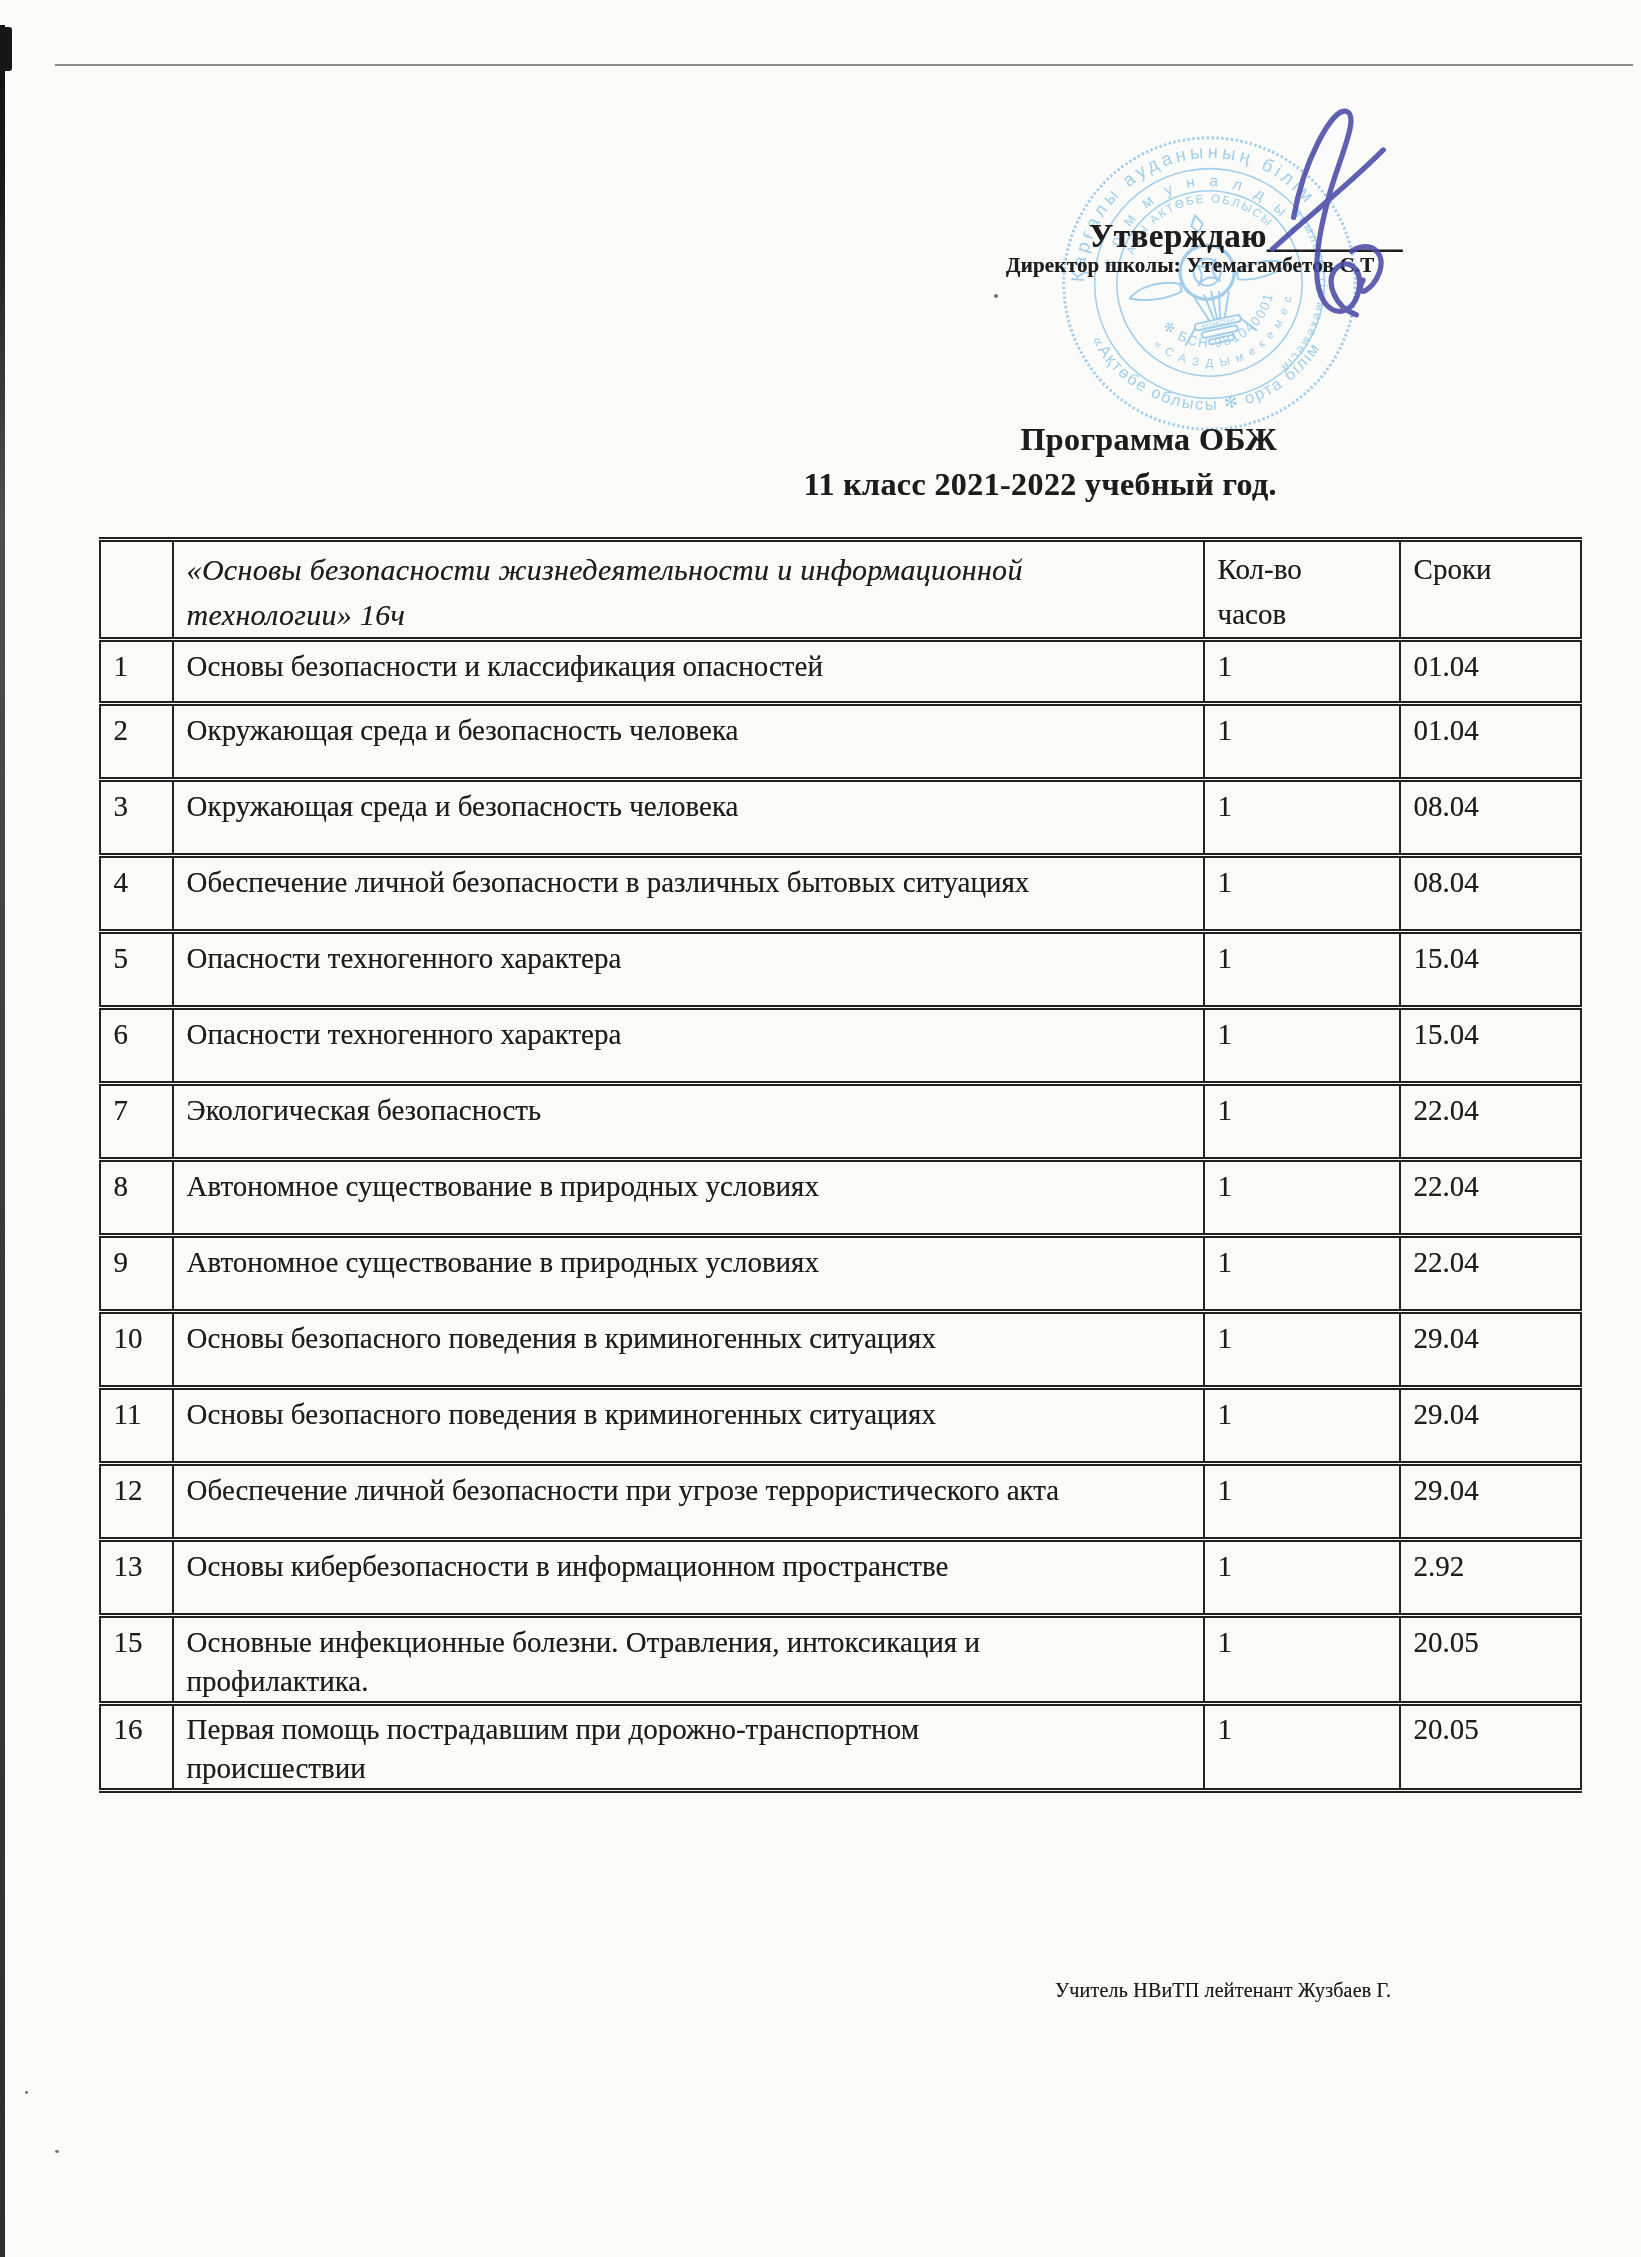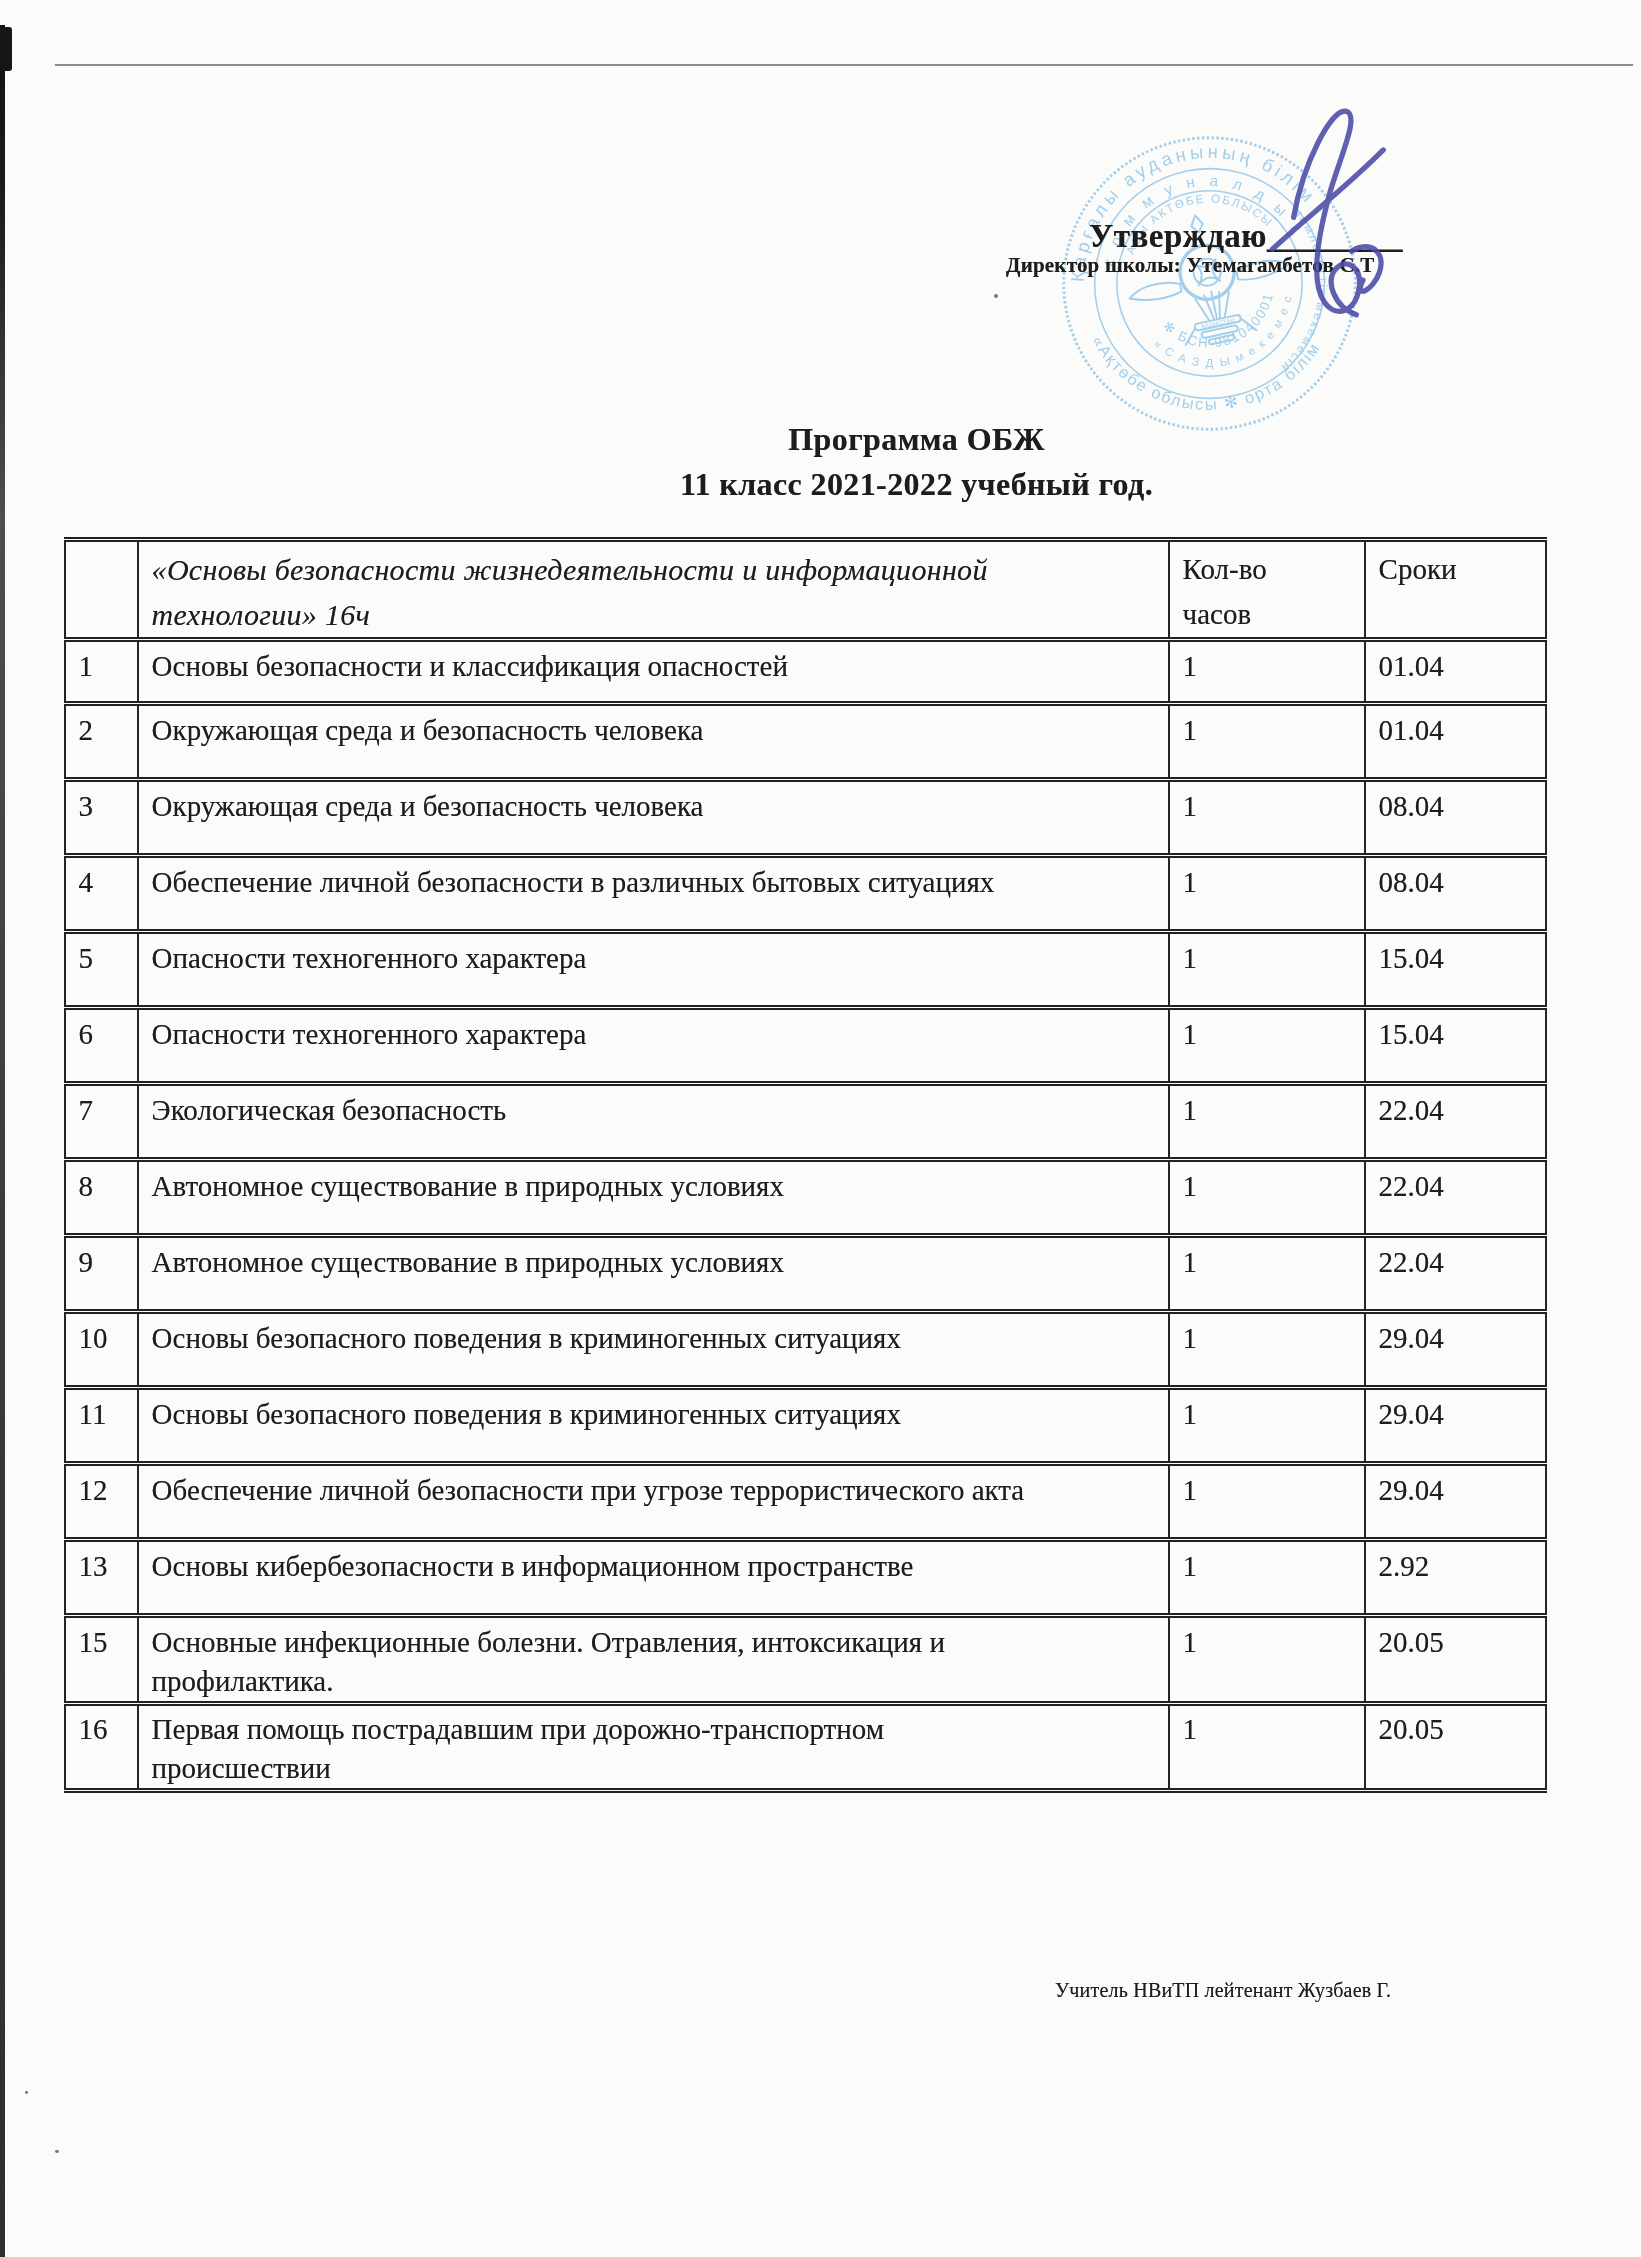--- a/index.html
+++ b/index.html
@@ -33,43 +33,43 @@
     font-size:21px;font-weight:bold;letter-spacing:0.2px;
     z-index:3;white-space:nowrap;
   }
 
   
   .stamp{left:1057px;top:131px;width:305px;height:305px;z-index:1;}
   .sig{left:1255px;top:95px;width:164px;height:241px;z-index:4;}
 
   
   .title-block{
-    left:528px;top:417px;width:777px;
-    text-align:center;font-size:32px;font-weight:bold;
+    left:500px;top:417px;width:777px;
+    text-align:right;font-size:32px;font-weight:bold;
     line-height:45px;letter-spacing:0.4px;z-index:3;
   }
 
   
   table.program{
     position:absolute;left:64px;top:537px;width:1481px;
     border-collapse:collapse;table-layout:fixed;
     z-index:2;background:transparent;
   }
   table.program col.c-n{width:73px;}
   table.program col.c-topic{width:1031px;}
   table.program col.c-hours{width:196px;}
   table.program col.c-date{width:181px;}
   table.program th, table.program td{
     border-left:2.9px solid #242424;border-right:2.9px solid #242424;
     border-top:5.8px double #212121;border-bottom:5.8px double #212121;
     vertical-align:top;font-weight:normal;text-align:left;
     padding:4.8px 5.8px 0 12.6px;
     white-space:pre-line;
   }
-  table.program{border-bottom:3.9px solid #212121;}
+  table.program{border-bottom:3.9px solid #212121;margin-left:35px;}
   thead tr{height:91px;}
   tbody tr{height:76px;}
   tbody tr:first-child{height:64px;}
   th{font-size:29px;line-height:45px;}
   .th-topic{font-size:30px;font-weight:bold;font-style:italic;letter-spacing:0.3px;}
   td{font-size:29px;line-height:39px;}
   .td-n{text-align:center;padding-left:0;padding-right:0;}
   .td-hours{text-align:center;padding-left:0;padding-right:0;}
   .td-date{padding-left:14.5px;}
   .th-hours{padding-left:13.5px;}

